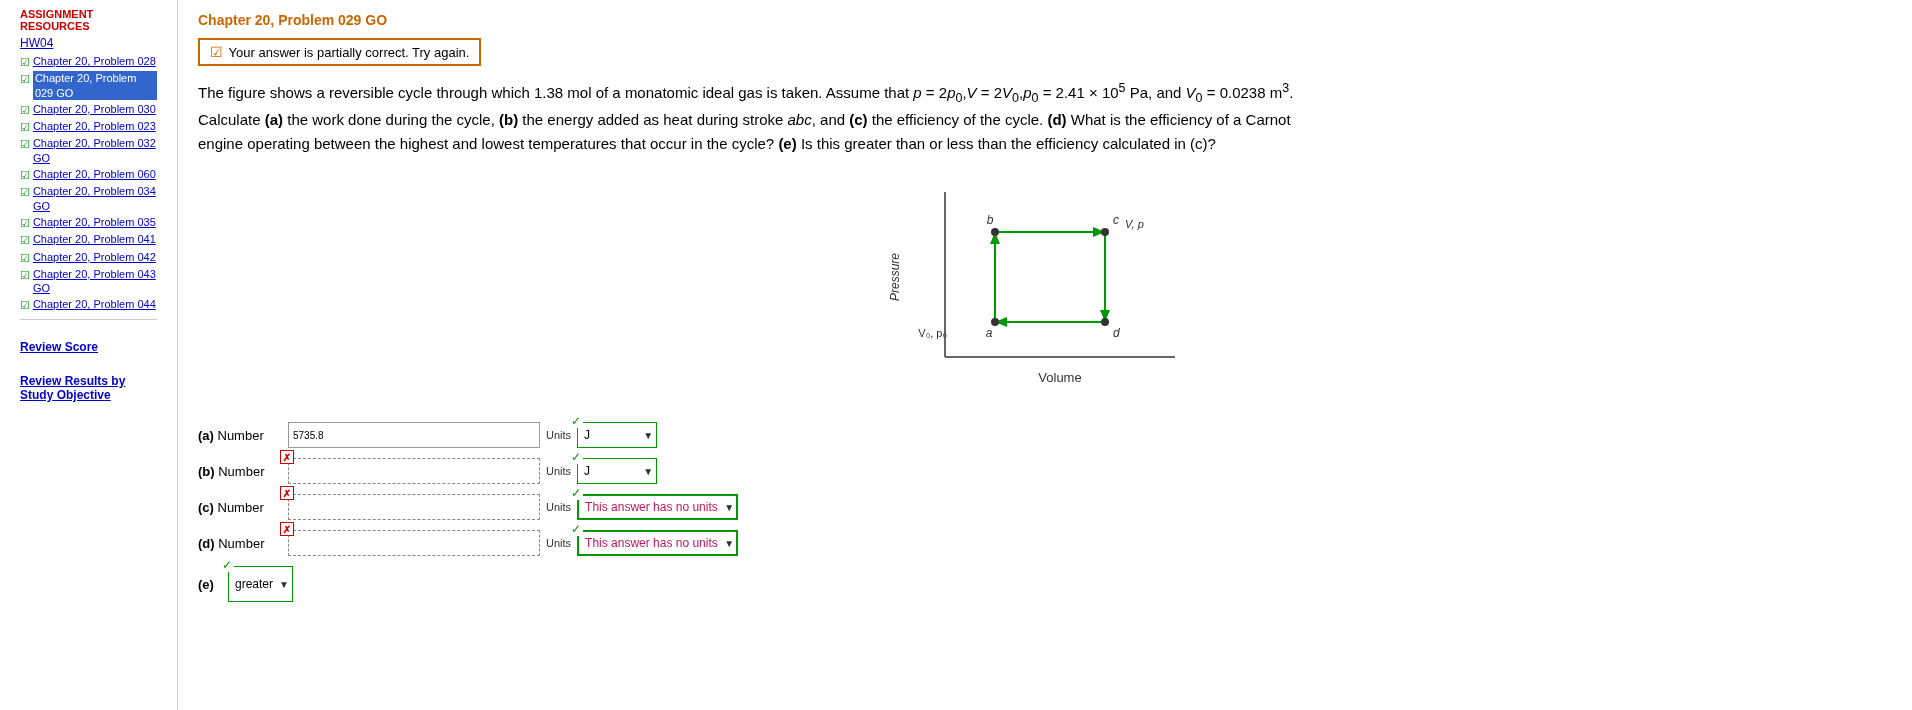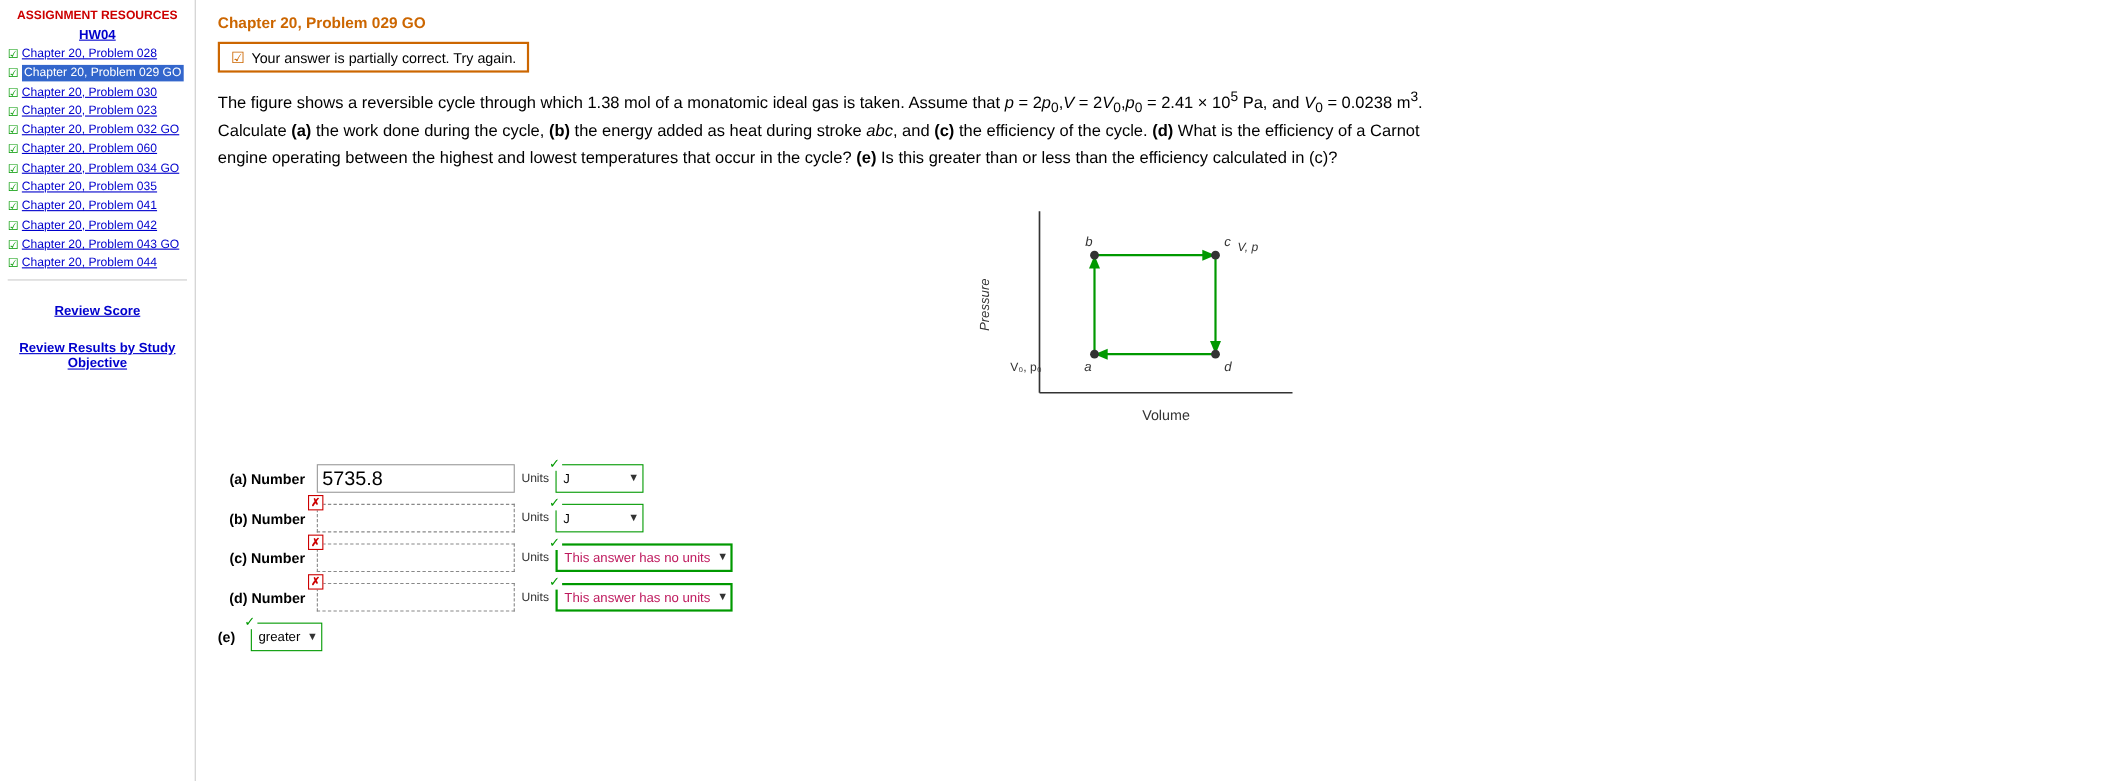--- a/index.html
+++ b/index.html
@@ -4,34 +4,33 @@
   <style>
     * { box-sizing: border-box; margin: 0; padding: 0; }
     body { font-family: Arial, sans-serif; font-size: 13px; background: #fff; display: flex; height: 710px; overflow: hidden; }
 
     
     #sidebar {
       width: 178px;
       min-width: 178px;
       background: #fff;
       border-right: 1px solid #ccc;
-      padding: 8px 7px;
+      padding: 8px 20px;
       overflow-y: auto;
       font-size: 12px;
-      text-align: center;
     }
     #sidebar .sidebar-title {
       font-weight: bold;
       font-size: 11px;
       color: #c00;
       text-transform: uppercase;
       margin-bottom: 4px;
     }
     #sidebar .hw-label {
-      font-weight: bold;
+      font-weight: normal;
       color: #00c;
       text-decoration: underline;
       cursor: pointer;
       margin-bottom: 4px;
       display: block;
     }
     .sidebar-link {
       display: flex;
       align-items: flex-start;
       margin-bottom: 2px;
@@ -118,35 +117,34 @@
     .answers-section {
       margin-top: 8px;
     }
     .answer-row {
       display: flex;
       align-items: center;
       margin-bottom: 10px;
       font-size: 13px;
     }
     .answer-label {
-      font-weight: bold;
+      font-weight: normal;
       width: 90px;
       flex-shrink: 0;
-      text-align: center;
     }
     .answer-input-wrap {
       position: relative;
       display: inline-block;
     }
     .answer-input {
       border: 1px dashed #888;
-      width: 180px;
+      width: 252px;
       height: 26px;
       padding: 2px 4px;
-      font-size: 18px;
+      font-size: 10px;
       background: #fff;
     }
     .answer-input.has-value {
       border: 1px solid #999;
     }
     .x-badge {
       position: absolute;
       top: -8px;
       left: -8px;
       background: #fff;
@@ -218,21 +216,21 @@
       width: 30px;
       flex-shrink: 0;
     }
     .greater-select-wrap {
       position: relative;
       display: inline-block;
     }
     .greater-select {
       border: 1px solid #090;
       background: #fff;
-      height: 26px;
+      height: 36px;
       padding: 2px 18px 2px 6px;
       font-size: 12px;
       cursor: pointer;
       appearance: none;
       -webkit-appearance: none;
     }
     .check-green {
       position: absolute;
       top: -8px;
       left: -8px;

